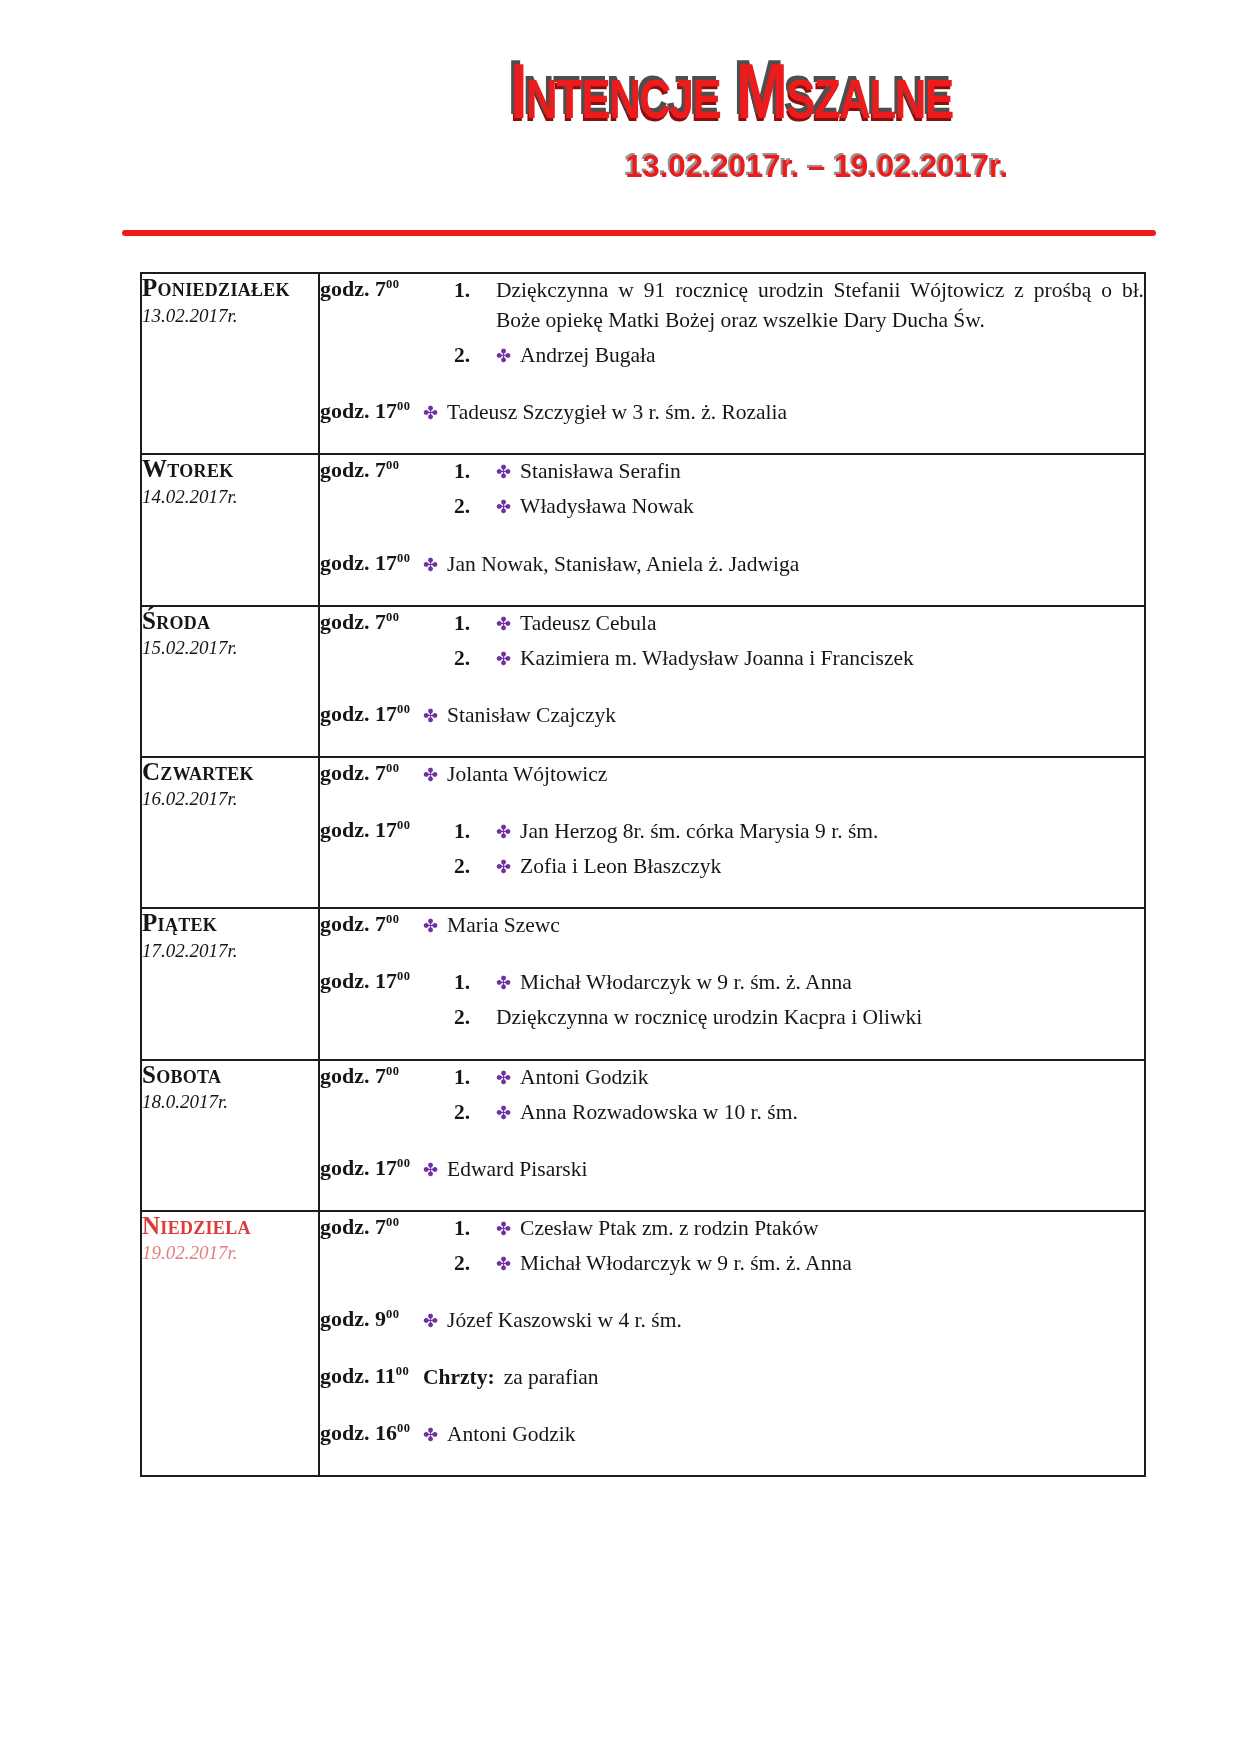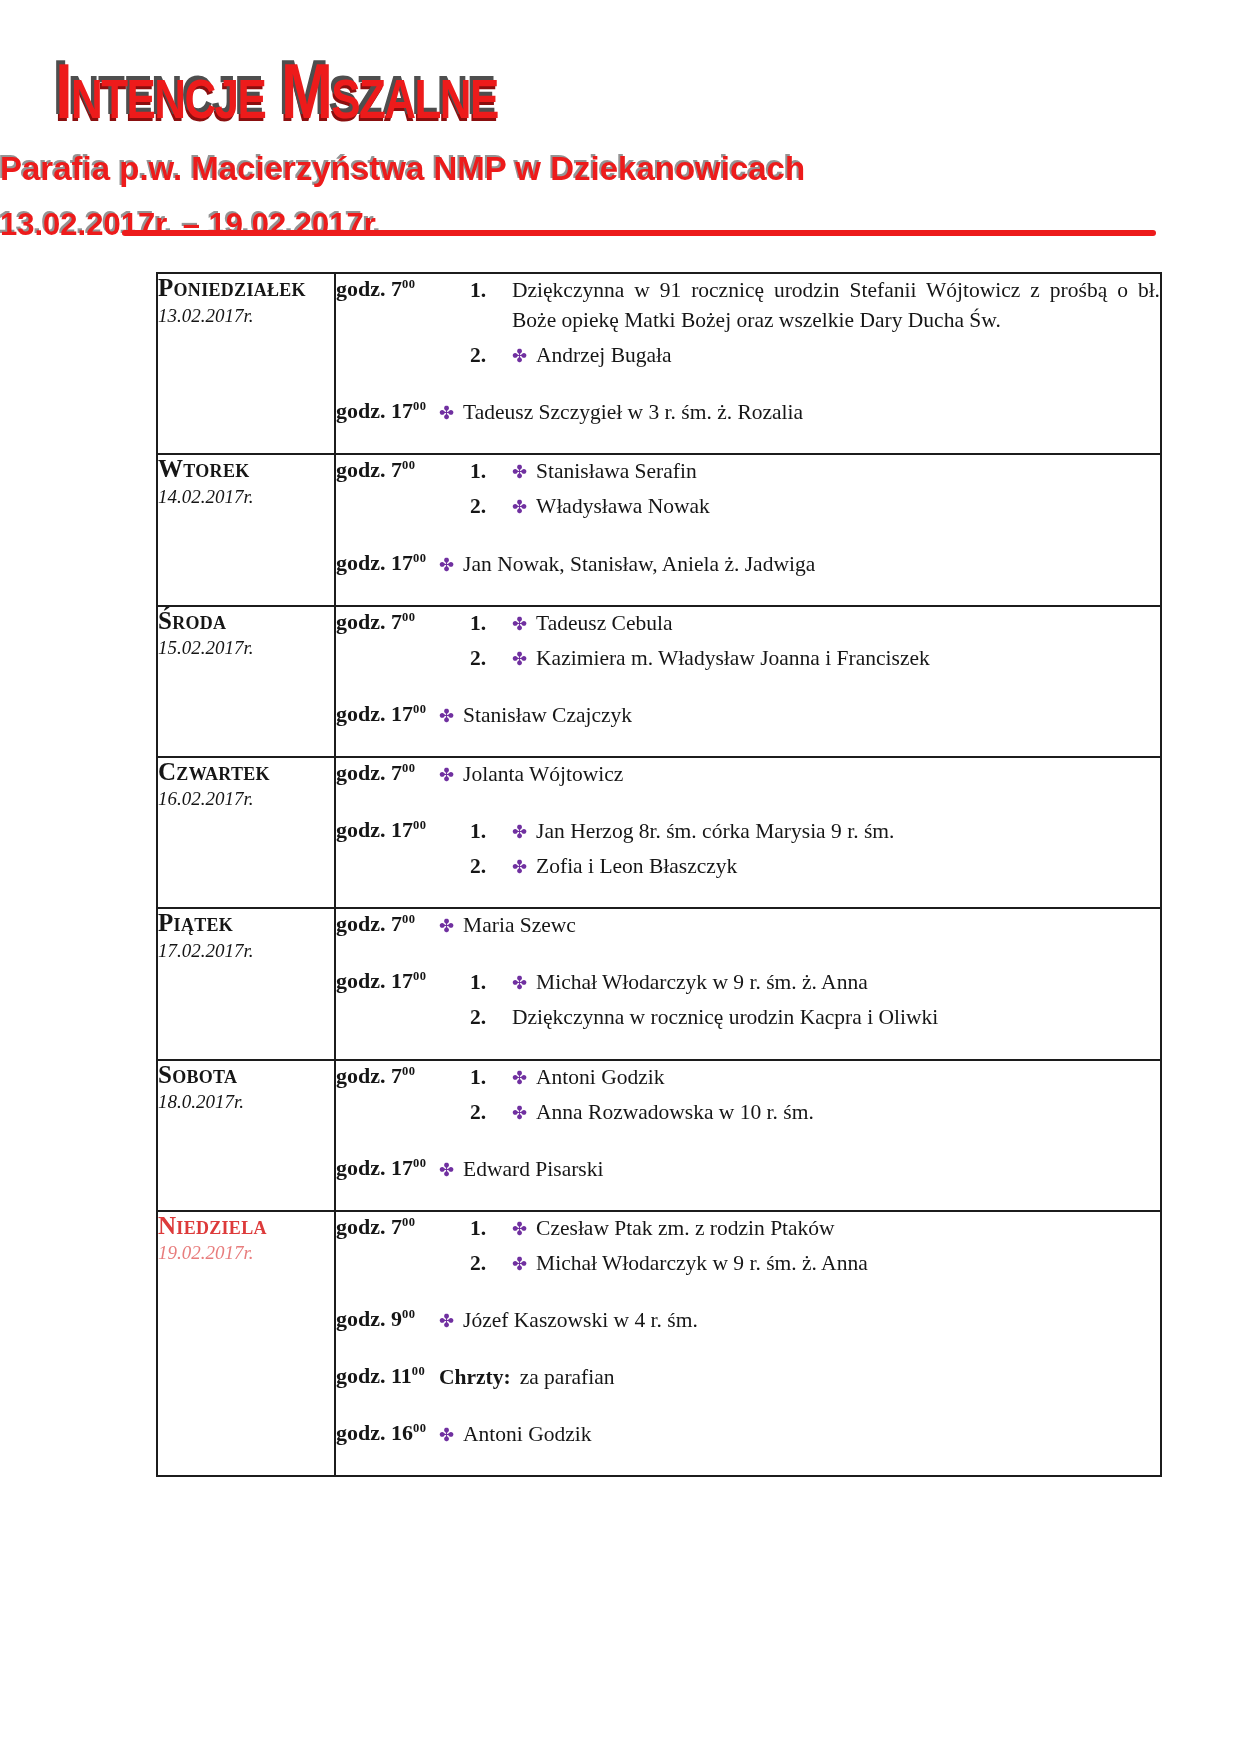--- a/index.html
+++ b/index.html
@@ -12,21 +12,21 @@
   *{box-sizing:border-box;}
   html,body{margin:0;padding:0;}
   body{
     width:1240px;height:1754px;
     background:#ffffff;
     font-family:"Liberation Serif", serif;
     color:var(--ink);
     position:relative;
     overflow:hidden;
   }
-  .header{position:absolute;top:52px;left:0;width:1008px;text-align:left;}
+  .header{position:absolute;top:52px;left:0;width:1008px;text-align:right;}
   .title{
     display:inline-block;
     font-family:"Liberation Sans", sans-serif;
     font-weight:bold;
     font-variant:small-caps;
     font-size:78px;line-height:1;
     letter-spacing:-2px;
     color:var(--red);
     transform:scaleX(0.80);
     text-shadow:-4px -4px 0 #4e4e4e, -2px 3px 0 #8a0f0f;
@@ -47,21 +47,21 @@
     font-size:31px;line-height:1.1;
     color:var(--red);
     text-shadow:-2px -2px 0 rgba(90,90,90,.65);
   }
   .rule{
     position:absolute;left:122px;top:230px;
     width:1034px;height:6px;border-radius:3px;
     background:var(--red);
   }
   table.sched{
-    position:absolute;left:156px;top:272px;
+    position:absolute;left:140px;top:272px;
     width:1006px;
     border-collapse:collapse;
     table-layout:fixed;
   }
   table.sched td{
     border:2px solid #1c1c1c;
     vertical-align:top;
     padding:0;
   }
   td.dc{width:178px;padding:10px 4px 0 13px;}
@@ -95,21 +95,20 @@
     font-size:18px;
     margin-right:9px;
   }
   .ibold{font-weight:bold;margin-right:9px;}
 </style>
 </head>
 <body>
 
 <div class="header">
   <div class="title">Intencje Mszalne</div>
-  <div class="subtitle">Parafia p.w. Macierzyństwa NMP w Dziekanowicach</div>
   <div class="daterange">13.02.2017r. – 19.02.2017r.</div>
 </div>
 <div class="rule"></div>
 
 <table class="sched">
 
   <tbody>
       <tr class="r1">
     <td class="dc">
       <div class="dn">Poniedziałek</div>

